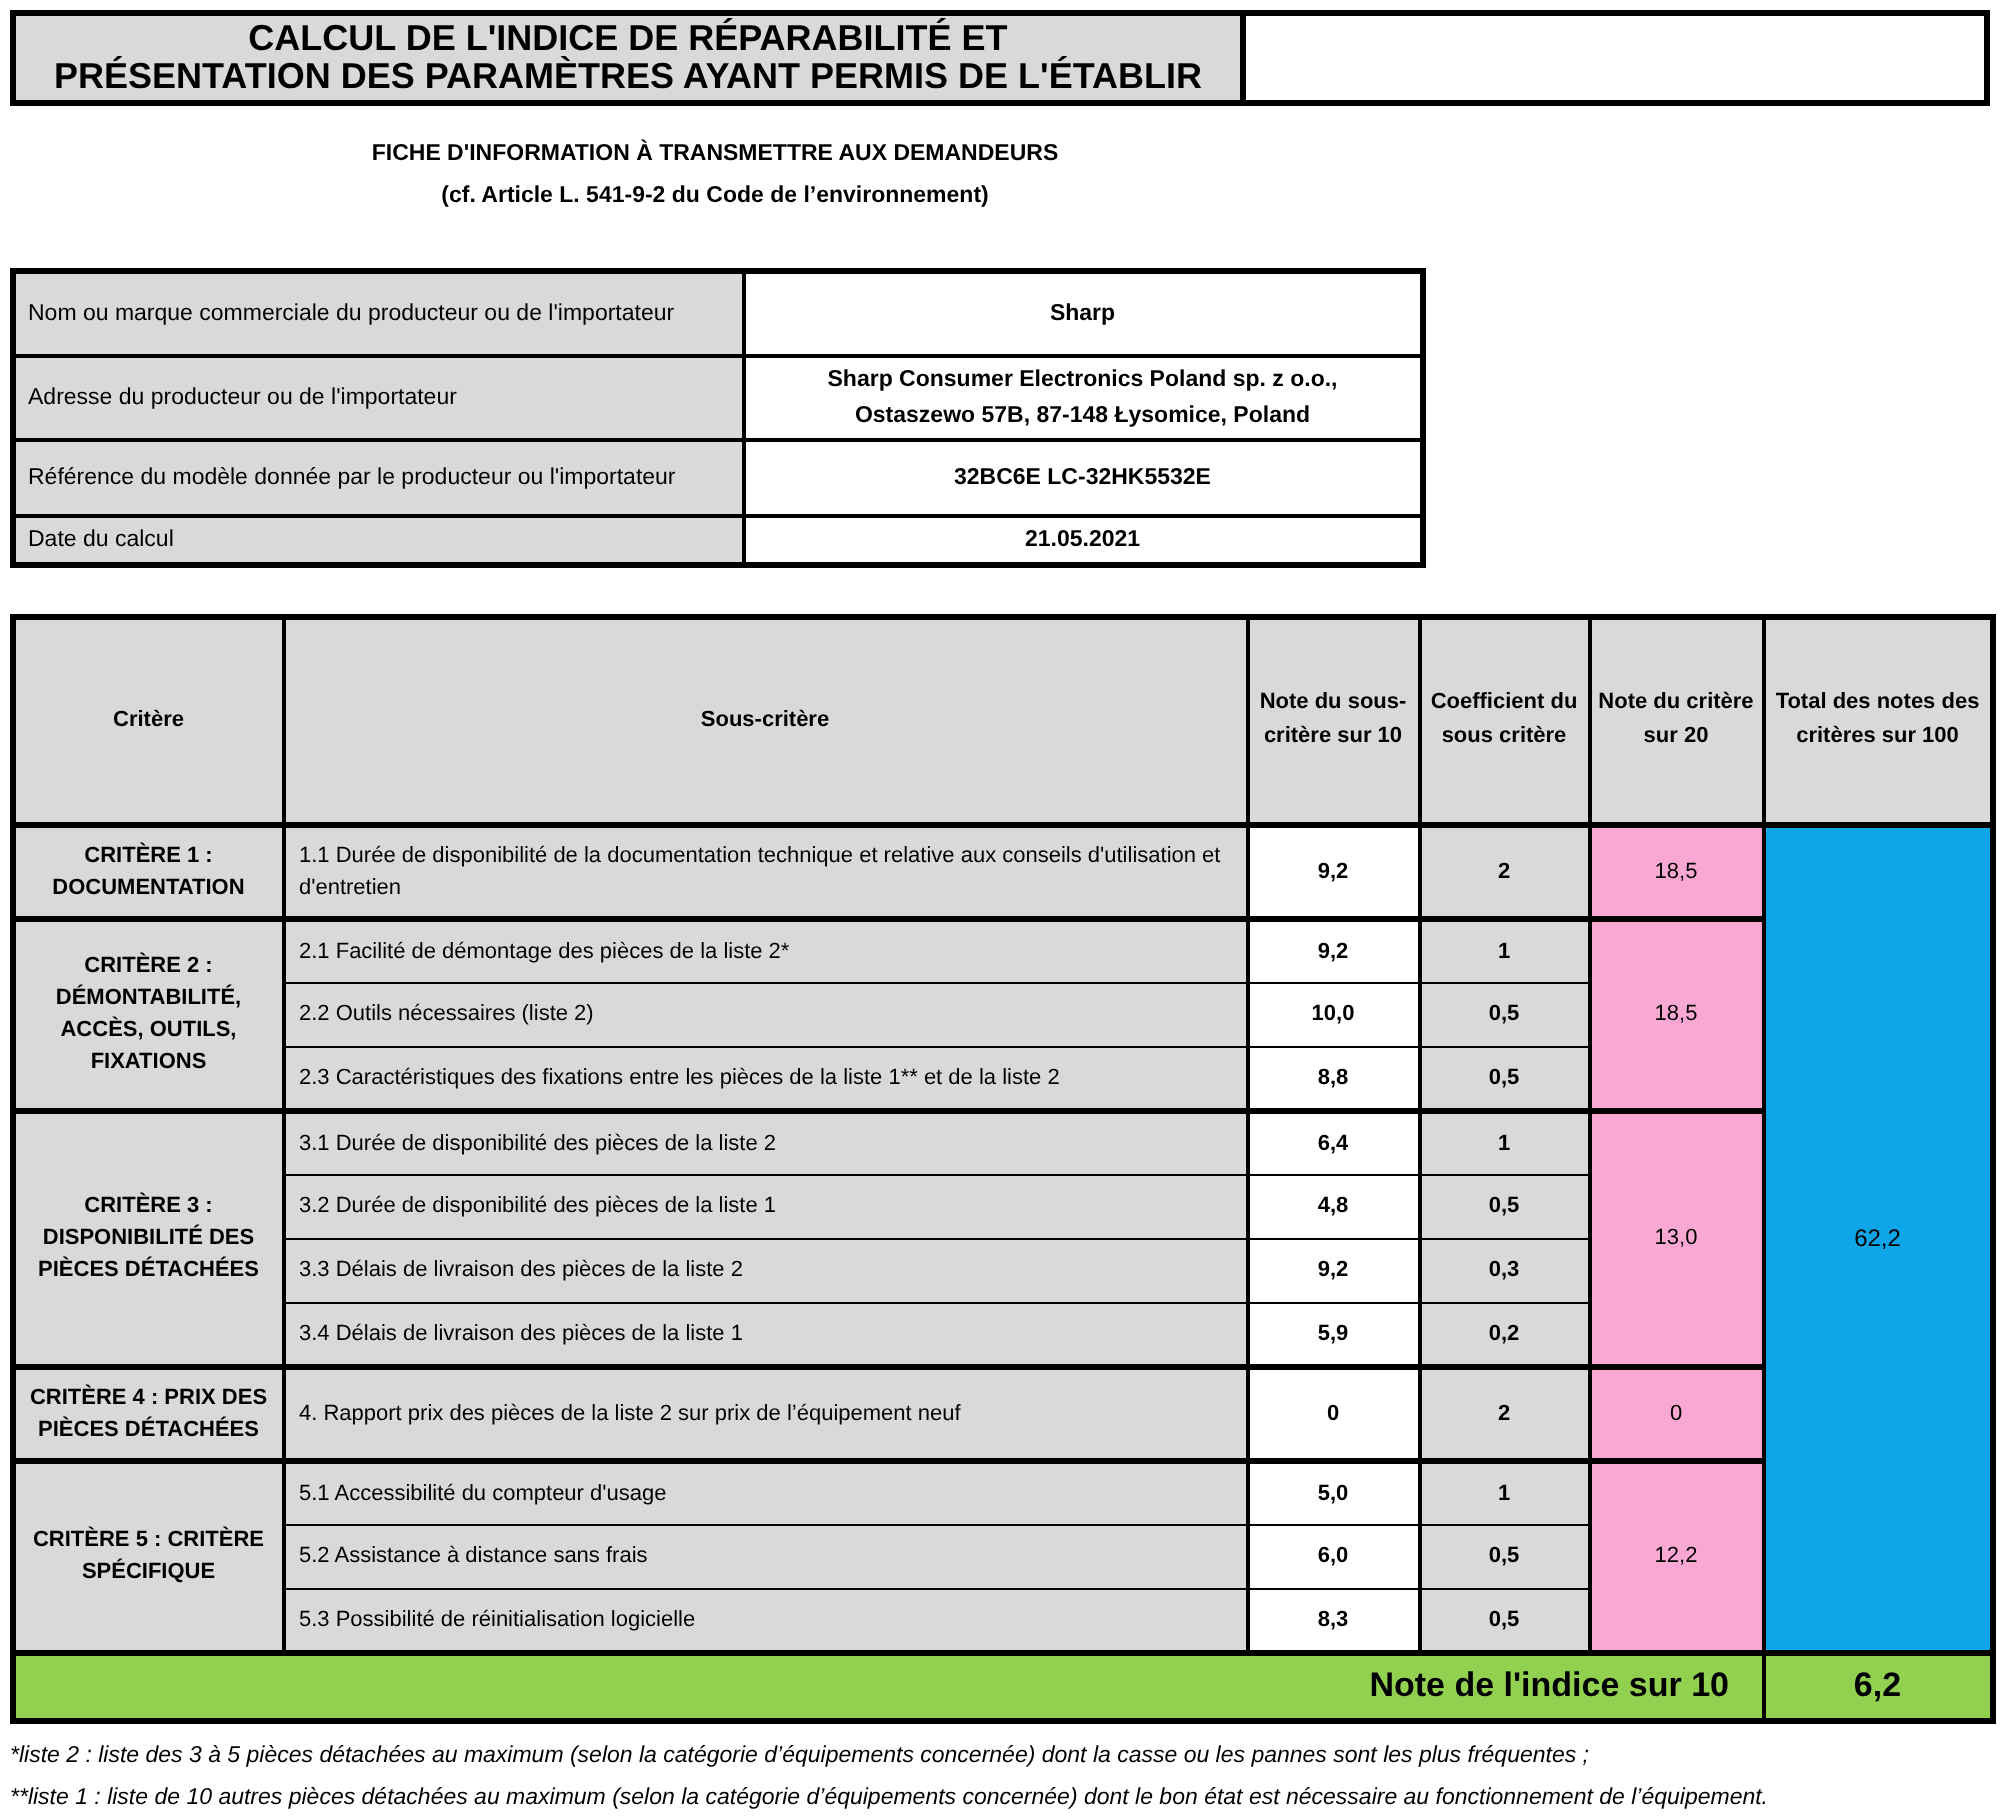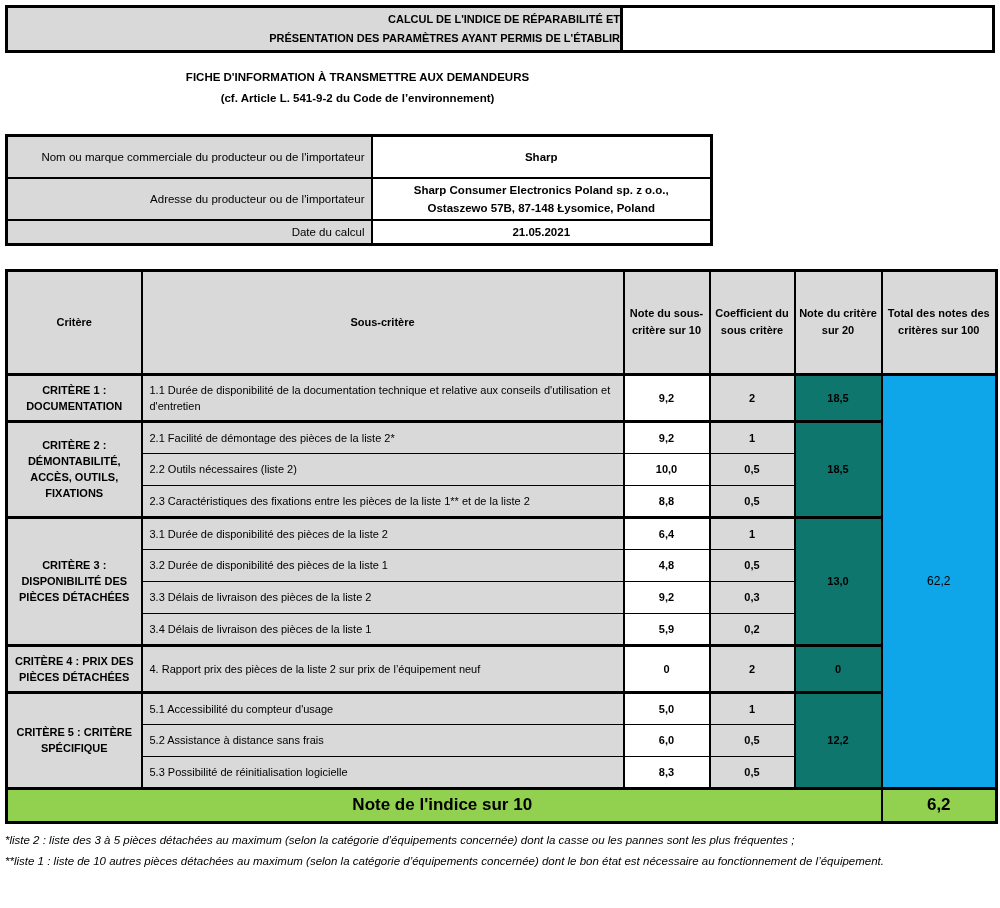--- a/index.html
+++ b/index.html
@@ -15,23 +15,23 @@
   .title-bar {
     display: flex;
     border: 3px solid #000;
     height: 48px;
   }
   .title-box {
     width: 615px;
     background: #d9d9d9;
     border-right: 3px solid #000;
     display: flex; flex-direction: column;
-    align-items: flex-end; justify-content: center;
-    text-align: center;
-    font-weight: bold; font-size: 11px; line-height: 19px;
+    align-items: center; justify-content: center;
+    text-align: center;
+    font-weight: bold; font-size: 18px; line-height: 19px;
   }
   .product-box {
     flex: 1;
     background: #fff;
     display: flex; align-items: center; justify-content: center;
     font-weight: bold; font-style: italic; font-size: 12.5px;
   }
 
   
   .subtitle {
@@ -50,21 +50,20 @@
   }
   .info-table td {
     border: 2px solid #000;
     font-size: 11.5px;
     vertical-align: middle;
   }
   .info-label {
     background: #d9d9d9;
     padding: 2px 6px;
     line-height: 18px;
-    text-align: right;
   }
   .info-value {
     background: #fff;
     font-weight: bold;
     text-align: center;
     white-space: pre-line;
     line-height: 18px;
   }
   .ir-tall { height: 42px; }
   .ir-mid  { height: 38px; }
@@ -101,32 +100,32 @@
     line-height: 16px;
   }
   td.sub {
     background: #d9d9d9;
     text-align: left;
     padding: 2px 7px;
     line-height: 16px;
   }
   td.n10  { background: #ffffff; font-weight: bold; text-align: center; }
   td.coef { background: #d9d9d9; font-weight: bold; text-align: center; }
-  td.n20  { background: #0f766e; font-weight: bold; text-align: center; }
+  td.n20  { background: #f9a8d4; font-weight: normal; text-align: center; }
   td.total{ background: #0ea5e9; font-weight: normal; text-align: center; font-size: 12px; }
   .r-tall { height: 47px; }
   .r-std  { height: 32px; }
   tr.final > td {
     background: #92d050;
     border-top-width: 3px;
     height: 34px;
     font-weight: bold;
   }
   td.final-label {
-    text-align: center;
+    text-align: right;
     font-size: 17px;
     padding-right: 16px;
     padding-left: 12px;
   }
   td.final-value {
     text-align: center;
     font-size: 17px;
   }
 
   
@@ -162,20 +161,24 @@
   <tbody>
       <tr class="ir-tall">
     <td class="info-label">Nom ou marque commerciale du producteur ou de l'importateur</td>
     <td class="info-value">Sharp</td>
   </tr>
   <tr class="ir-tall">
     <td class="info-label">Adresse du producteur ou de l'importateur</td>
     <td class="info-value">Sharp Consumer Electronics Poland sp. z o.o.,
 Ostaszewo 57B, 87-148 Łysomice, Poland</td>
   </tr>
+  <tr class="ir-mid">
+    <td class="info-label">Référence du modèle donnée par le producteur ou l'importateur</td>
+    <td class="info-value">32BC6E LC-32HK5532E</td>
+  </tr>
   <tr class="ir-slim">
     <td class="info-label">Date du calcul</td>
     <td class="info-value">21.05.2021</td>
   </tr>
 </tbody>
   </table>
 
 <table class="criteria-table">
   <colgroup>
     <col style="width:135px">

